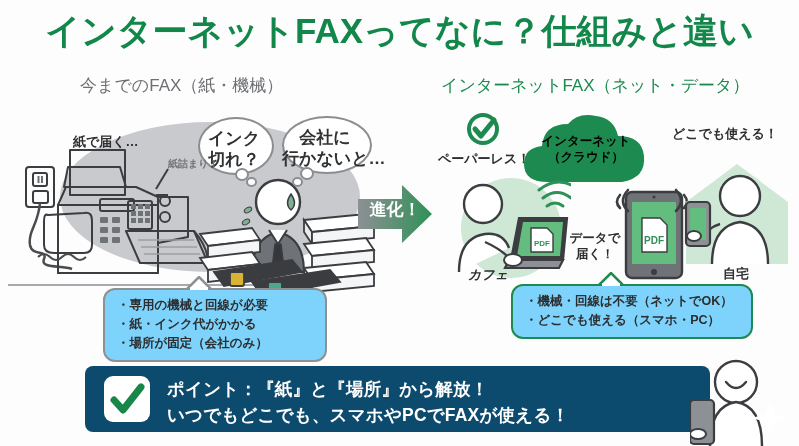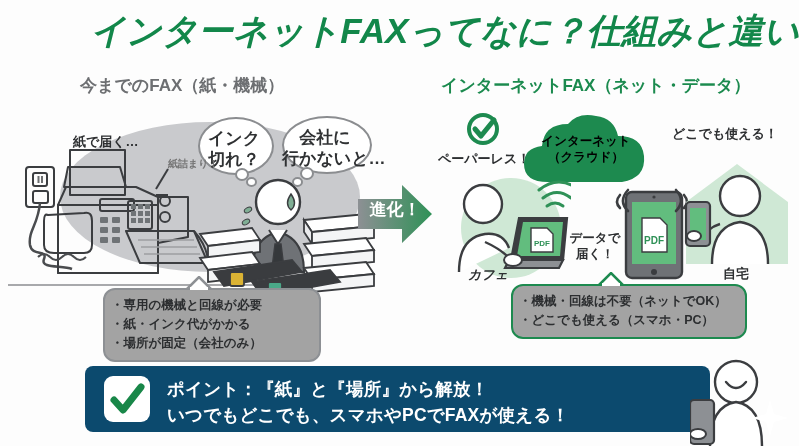--- a/index.html
+++ b/index.html
@@ -6,27 +6,26 @@
   body{
     width:799px;height:446px;overflow:hidden;position:relative;
     background:#fdfdfd;
     font-family:"Liberation Sans","DejaVu Sans",sans-serif;
     -webkit-font-smoothing:antialiased;
   }
   #stage{position:absolute;inset:0;width:799px;height:446px;overflow:hidden;}
 
   
   .title{
-    position:absolute;left:0;top:8px;width:799px;text-align:right;
+    position:absolute;left:0;top:8px;width:799px;text-align:center;
     font-size:35px;font-weight:bold;color:#12874a;letter-spacing:0px;
     white-space:nowrap;
-    font-style:italic;
   }
   .sub-head{
-    position:absolute;font-size:17px;font-weight:bold;white-space:nowrap;
+    position:absolute;font-size:17px;font-weight:normal;white-space:nowrap;
   }
   .sub-left{left:80px;top:74px;color:#6d6f72;}
   .sub-right{left:441px;top:74px;color:#1b8a4e;}
 
   
   .txt{position:absolute;white-space:nowrap;font-weight:bold;text-align:center;}
 
   .gray-ellipse{
     position:absolute;left:60px;top:122px;width:300px;height:150px;
     background:#c9cacd;border-radius:50%/50%;
@@ -44,22 +43,22 @@
   .outl{stroke:#3b3d40;fill:none;stroke-width:2;stroke-linejoin:round;}
 
   
   .arrow-label{
     position:absolute;left:365px;top:198px;width:60px;text-align:center;
     color:#fff;font-size:17px;font-weight:bold;
   }
 
   
   .infobox{
-    position:absolute;border-radius:12px;background:#a3a3a3;
-    padding:6px 10px 7px 6px;
+    position:absolute;border-radius:12px;background:#7dd3fc;
+    padding:6px 10px 7px 12px;
   }
   .infobox.left{left:103px;top:288px;width:198px;border:2.5px solid #8d9094;}
   .infobox.right{left:511px;top:284px;width:216px;border:2.5px solid #1d8a4f;}
   .infobox li{
     list-style:none;font-size:12.5px;font-weight:bold;color:#2c2e30;
     line-height:1.52;white-space:nowrap;
   }
   .infobox ul{margin:0;padding:0;}
 
   

